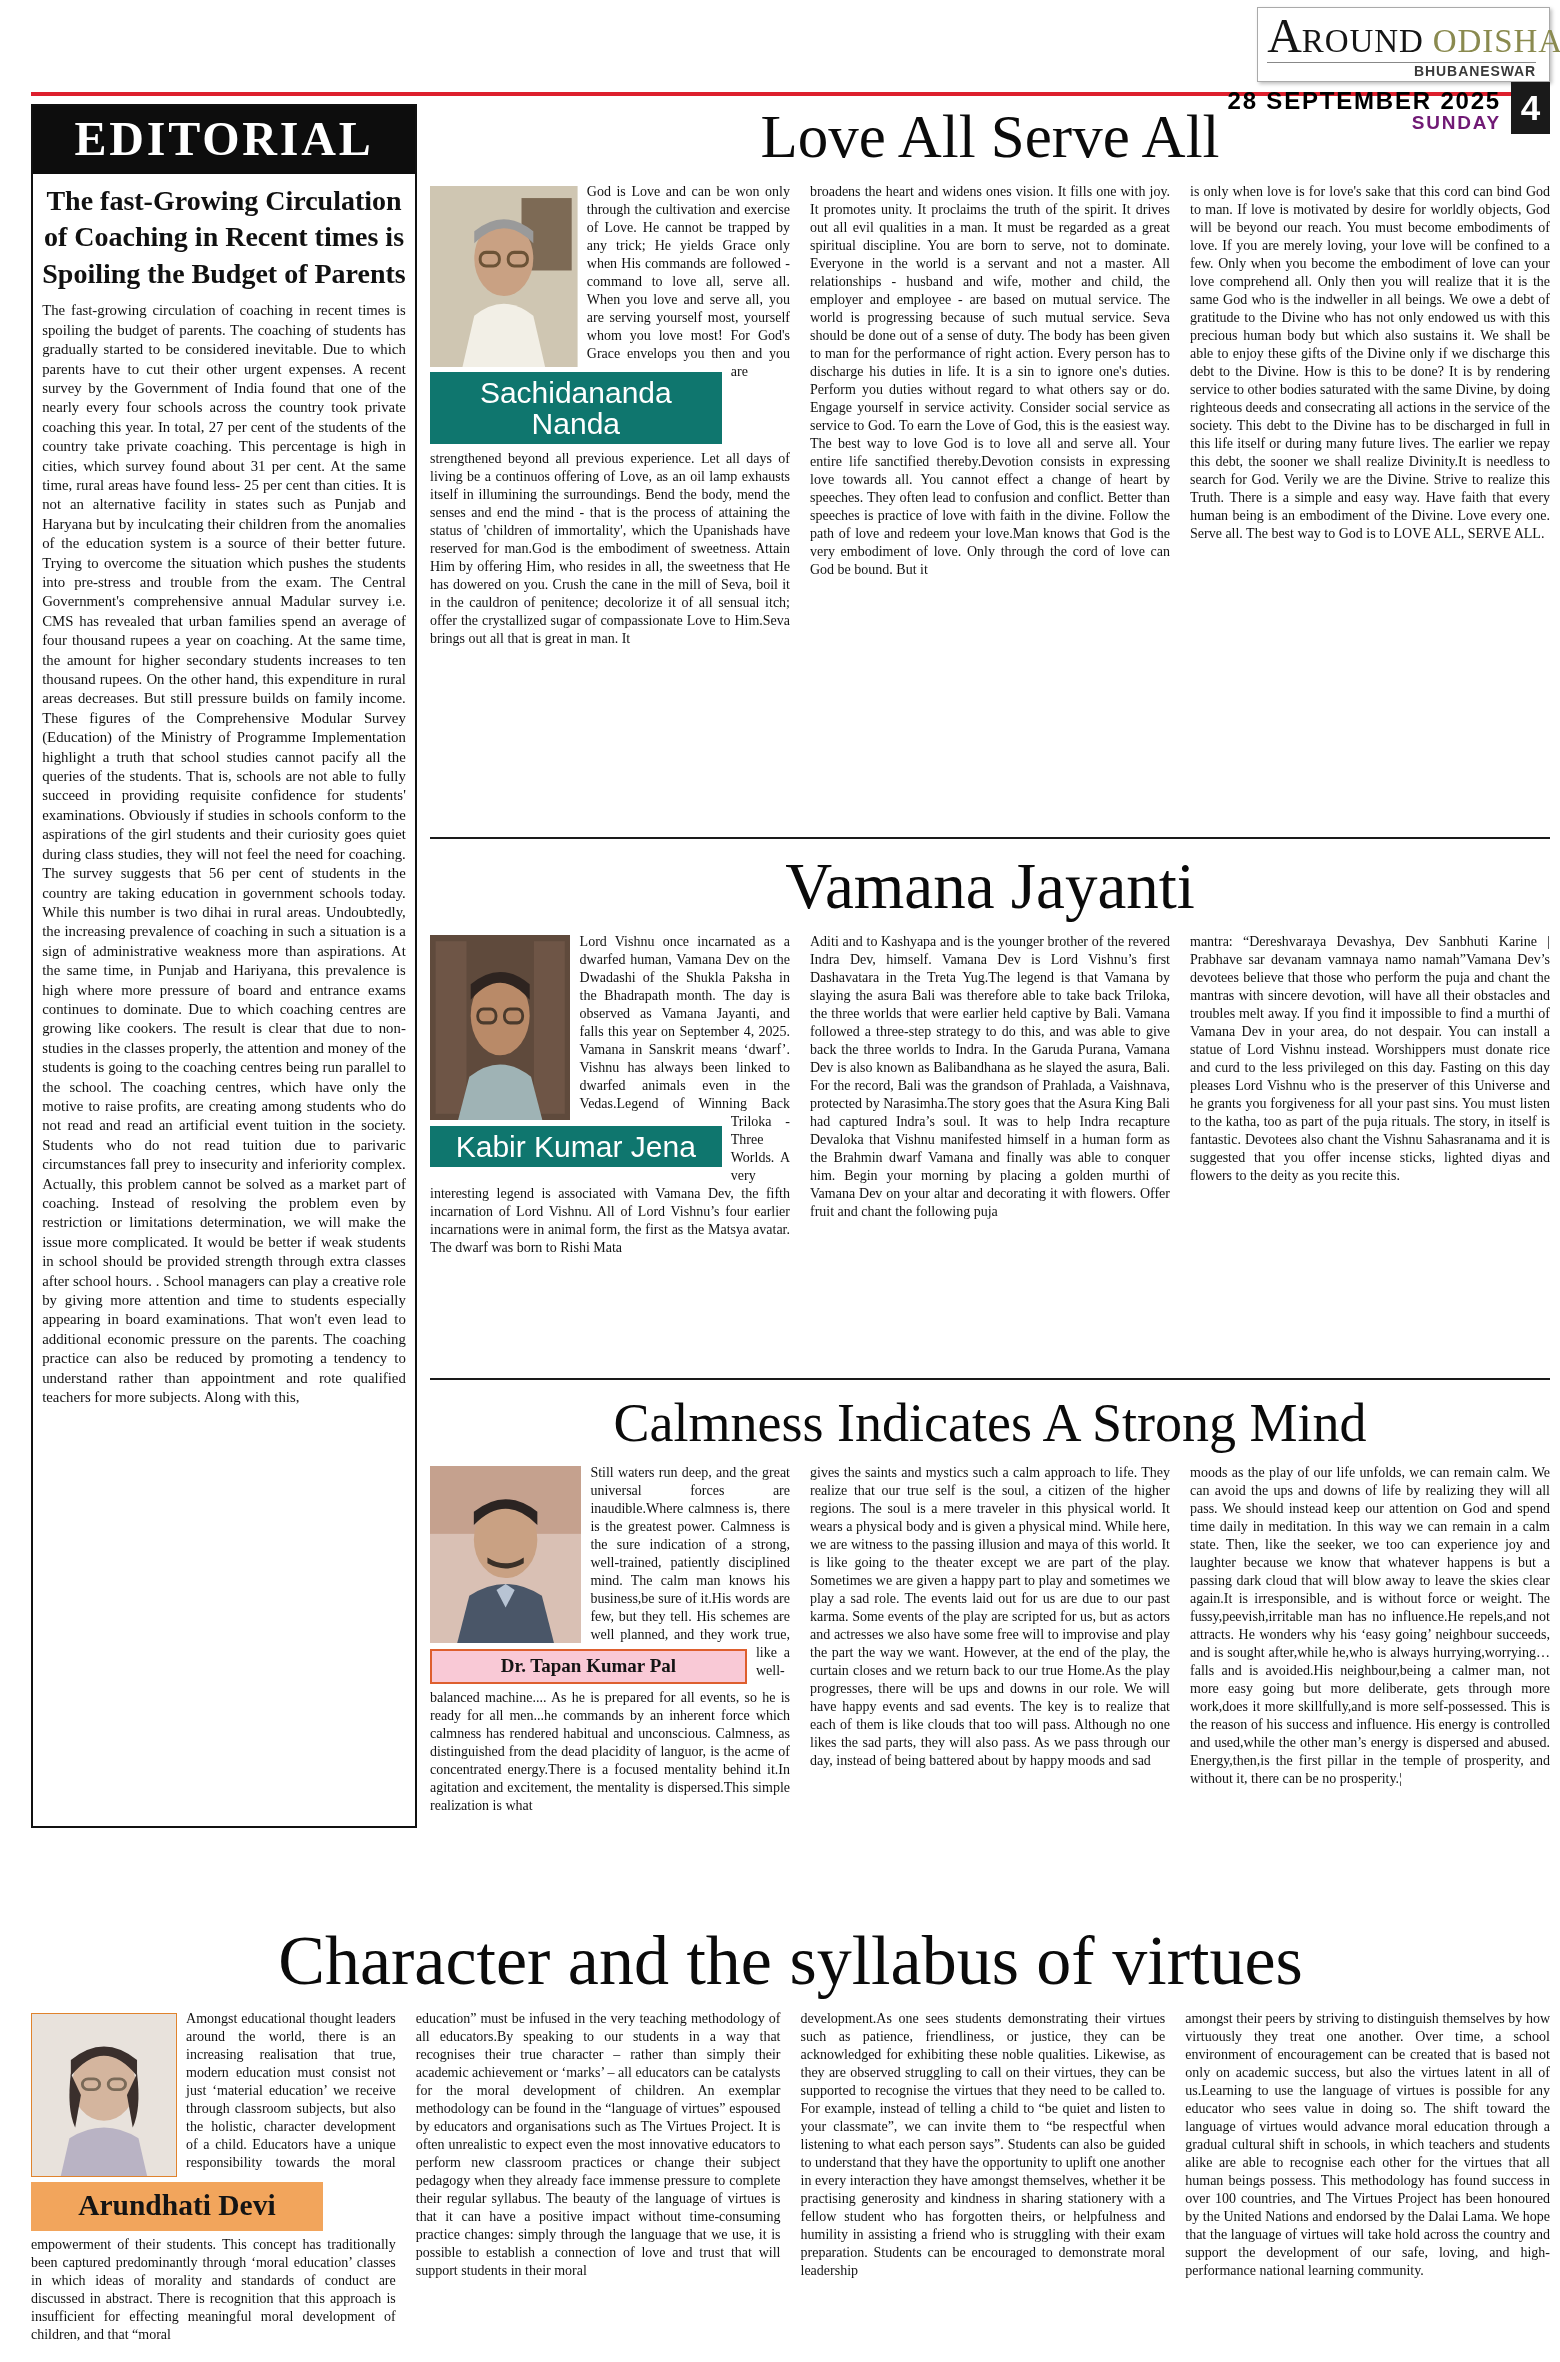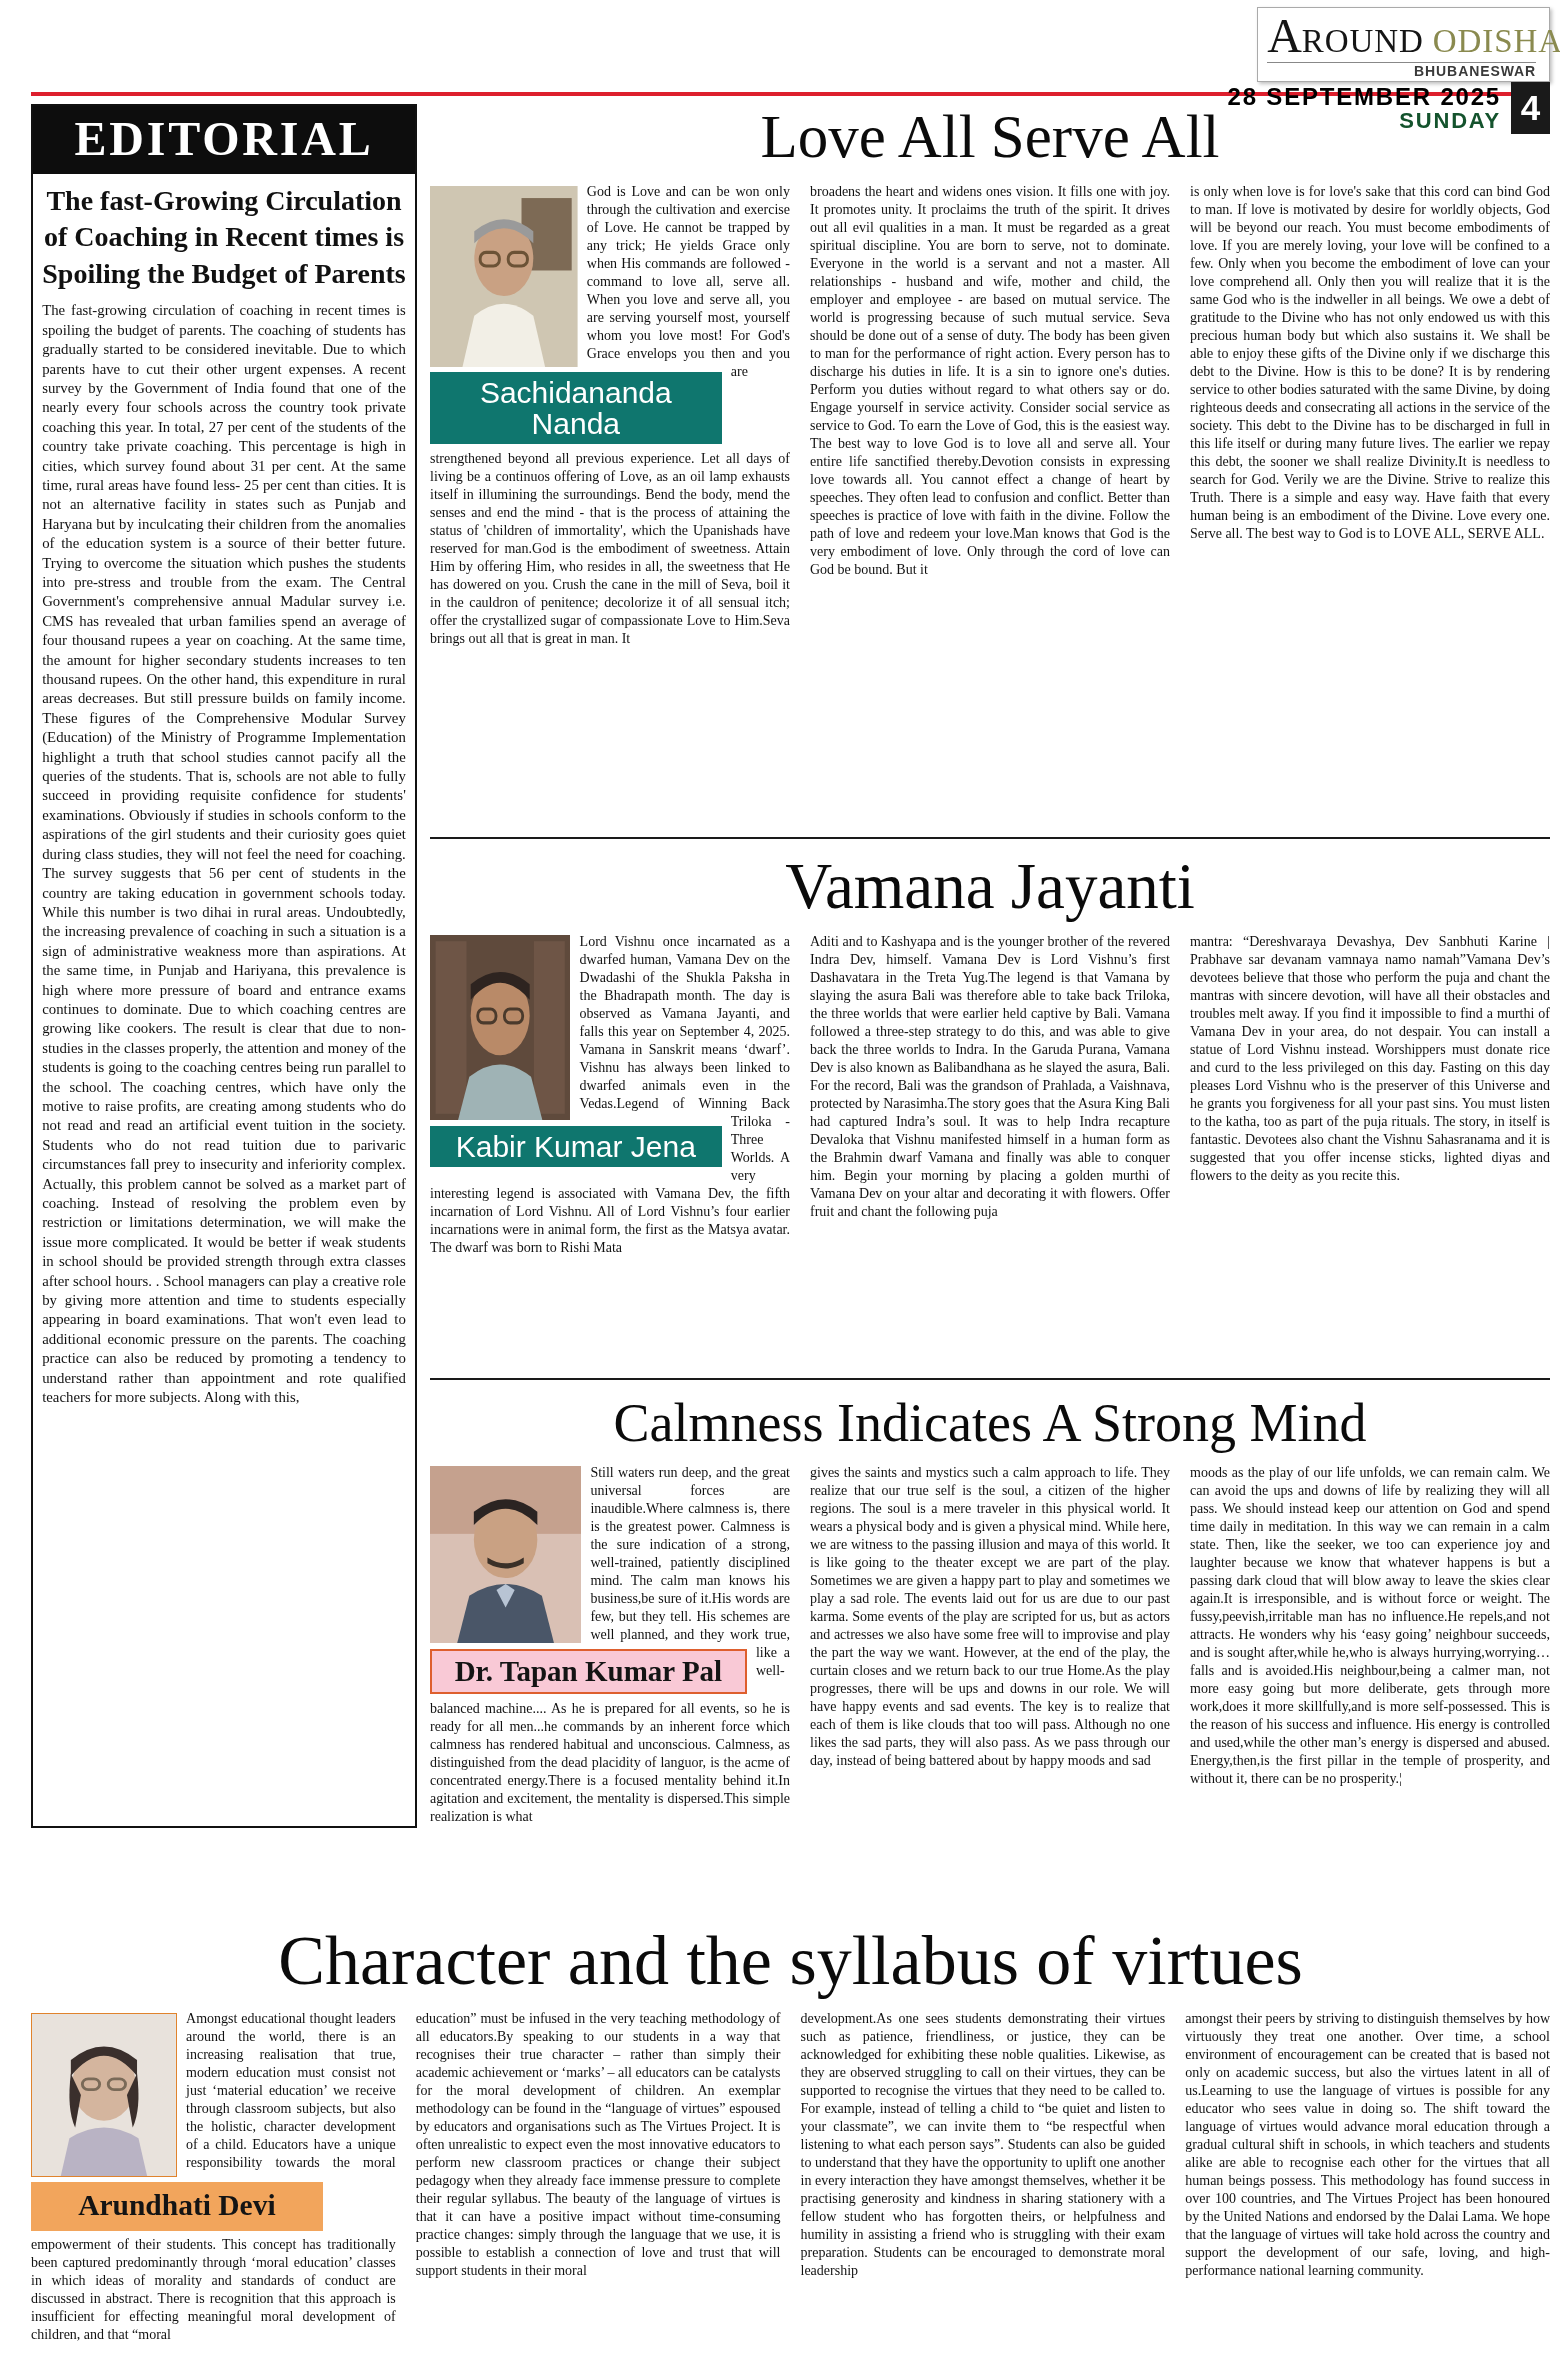--- a/index.html
+++ b/index.html
@@ -10,21 +10,21 @@
   header{display:flex;justify-content:space-between;align-items:flex-end;height:79px;flex-direction:column;}
   .logo-box{border:0.9px solid #aaa;box-shadow:1.8px 1.8px 3.7px rgba(0,0,0,.25);background:#fff;padding:3.7px 13px 1.8px 9.2px;width:293px;box-sizing:border-box;}
   .logo-line{white-space:nowrap;line-height:1;}
   .logo-a{font-size:48px;font-family:"Liberation Serif",serif;color:#151515;}
   .logo-round{font-size:33px;letter-spacing:0.9px;color:#151515;}
   .logo-odisha{font-size:33px;letter-spacing:0.9px;color:#8a8a4f;}
   .logo-city{border-top:1.8px solid #888;margin-top:1.8px;text-align:right;font-family:"Liberation Sans",sans-serif;font-weight:bold;font-size:14px;letter-spacing:0.9px;color:#3a3a3a;}
   .date-block{text-align:right;display:flex;align-items:flex-end;gap:10px;}
   .date-lines{display:flex;flex-direction:column;align-items:flex-end;}
   .date-text{font-family:"Liberation Sans",sans-serif;font-weight:bold;font-size:24px;letter-spacing:1.8px;color:#000;line-height:1.05;}
-  .day-text{font-family:"Liberation Sans",sans-serif;font-weight:bold;font-size:22px;letter-spacing:1.8px;color:#14532d;line-height:1.1;}
+  .day-text{font-family:"Liberation Sans",sans-serif;font-weight:bold;font-size:19px;letter-spacing:1.8px;color:#701a75;line-height:1.1;}
   .page-num{background:#1a1a1a;color:#fff;font-family:"Liberation Sans",sans-serif;font-weight:bold;font-size:35px;width:39px;height:52px;display:flex;align-items:center;justify-content:center;}
   .red-rule{height:4.6px;background:#dd1f2d;margin:5.5px 0 7.4px 0;}
 
   
   .main-row{display:flex;gap:13px;align-items:flex-start;}
 
   
   .editorial{flex:0 0 386px;border:2.8px solid #111;height:1724px;box-sizing:border-box;overflow:hidden;background:#fff;}
   .ed-banner{display:block;background:#0d0d0d;color:#fff;text-align:center;font-family:"Liberation Serif",serif;font-weight:bold;font-size:48px;letter-spacing:2.8px;padding:5.5px 0 7.4px 0;}
   .ed-headline{margin:9.2px 9.2px 7.4px 9.2px;text-align:center;font-family:"Liberation Serif",serif;font-weight:600;font-size:28px;line-height:1.3;}
@@ -45,21 +45,21 @@
 
   
   .photo{float:left;margin:2.8px 9.2px 3.7px 0;display:block;}
   .photo svg{display:block;width:100%;height:100%;}
   .ph-love{width:41%;height:181px;}
   .ph-vamana{width:39%;height:185px;}
   .ph-calm{width:42%;height:177px;}
   .ph-char{width:40%;height:164px;border:1.8px solid #e0832d;box-sizing:border-box;}
   .name-banner{float:left;clear:left;display:flex;align-items:center;justify-content:center;text-align:center;box-sizing:border-box;margin:1.8px 9.2px 5.5px 0;}
   .banner-cyan{background:#0f766e;color:#fff;width:81%;padding:4.6px 3.7px;font-size:30px;line-height:1.05;font-family:Liberation Sans, sans-serif;}
-  .banner-pink{background:#f9c9d6;border:2.8px solid #de5f2e;color:#141414;width:88%;padding:5.5px 3.7px;font-size:29px;font-weight:bold;line-height:1.05;font-family:"Liberation Serif",serif;}
+  .banner-pink{background:#f9c9d6;border:2.8px solid #de5f2e;color:#141414;width:88%;padding:5.5px 3.7px;font-size:19px;font-weight:bold;line-height:1.05;font-family:"Liberation Serif",serif;}
   .banner-orange{background:#f2a55c;color:#141414;width:80%;padding:7.4px 5.5px;font-size:29.5px;font-weight:bold;line-height:1.15;font-family:"Liberation Serif",serif;}
 
   
   .art-char{margin-top:11px;}
   .art-char h1{font-size:70px;line-height:81px;margin-bottom:9.2px;text-align:center;}
   .art-char .cols{height:410px;}
 </style>
 </head>
 <body>
 

